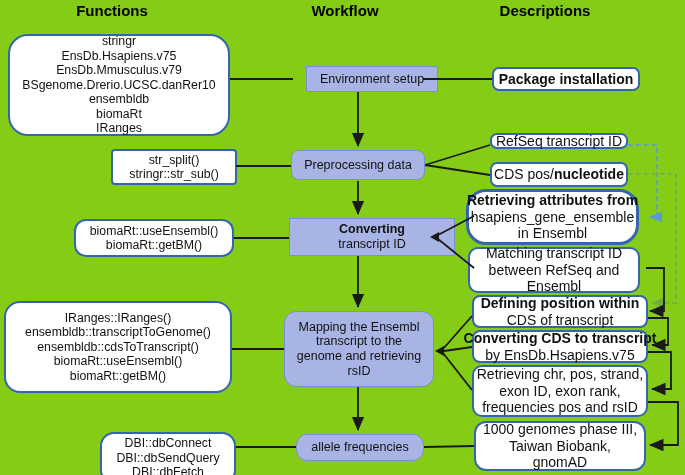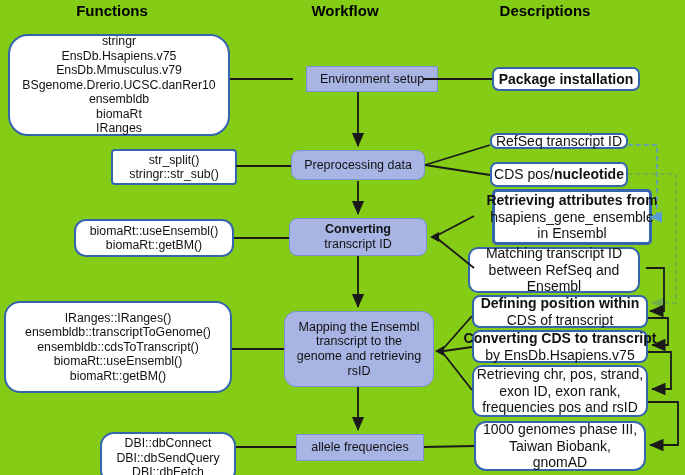--- a/index.html
+++ b/index.html
@@ -115,49 +115,49 @@
   </div>
 
   <div class="box wbox" style="left:306px;top:66px;width:132px;height:26px;border-radius:0">
     <div class="ln">Environment setup</div>
   </div>
 
   <div class="box wbox" style="left:291px;top:150px;width:134px;height:30px;border-radius:8px">
     <div class="ln">Preprocessing data</div>
   </div>
 
-  <div class="box wbox" style="left:289px;top:218px;width:138px;height:38px;border-radius:8px">
+  <div class="box wbox" style="left:289px;top:218px;width:166px;height:38px;border-radius:0">
     <div class="ln b">Converting</div>
     <div class="ln">transcript ID</div>
   </div>
 
   <div class="box wbox" style="left:284px;top:311px;width:150px;height:76px;border-radius:12px">
     <div class="ln">Mapping the Ensembl</div>
     <div class="ln">transcript to the</div>
     <div class="ln">genome and retrieving</div>
     <div class="ln">rsID</div>
   </div>
 
-  <div class="box wbox" style="left:296px;top:434px;width:128px;height:27px;border-radius:0">
+  <div class="box wbox" style="left:296px;top:434px;width:128px;height:27px;border-radius:11px">
     <div class="ln">allele frequencies</div>
   </div>
 
   <div class="box dbox" style="left:492px;top:67px;width:148px;height:24px;border-radius:7px">
     <div class="ln b">Package installation</div>
   </div>
 
   <div class="box dbox" style="left:490px;top:133px;width:138px;height:16px;border-radius:7px">
     <div class="ln">RefSeq transcript ID</div>
   </div>
 
   <div class="box dbox" style="left:490px;top:162px;width:138px;height:25px;border-radius:7px">
     <div class="ln"><span>CDS pos/</span><span class="b">nucleotide</span></div>
   </div>
 
-  <div class="box dbox thick" style="left:492px;top:189px;width:160px;height:56px;border-radius:5px">
+  <div class="box dbox thick" style="left:466px;top:189px;width:173px;height:56px;border-radius:20px">
     <div class="ln b">Retrieving attributes from</div>
     <div class="ln">hsapiens_gene_ensemble</div>
     <div class="ln">in Ensembl</div>
   </div>
 
   <div class="box dbox" style="left:468px;top:247px;width:172px;height:46px;border-radius:10px">
     <div class="ln">Matching transcript ID</div>
     <div class="ln">between RefSeq and</div>
     <div class="ln">Ensembl</div>
   </div>

